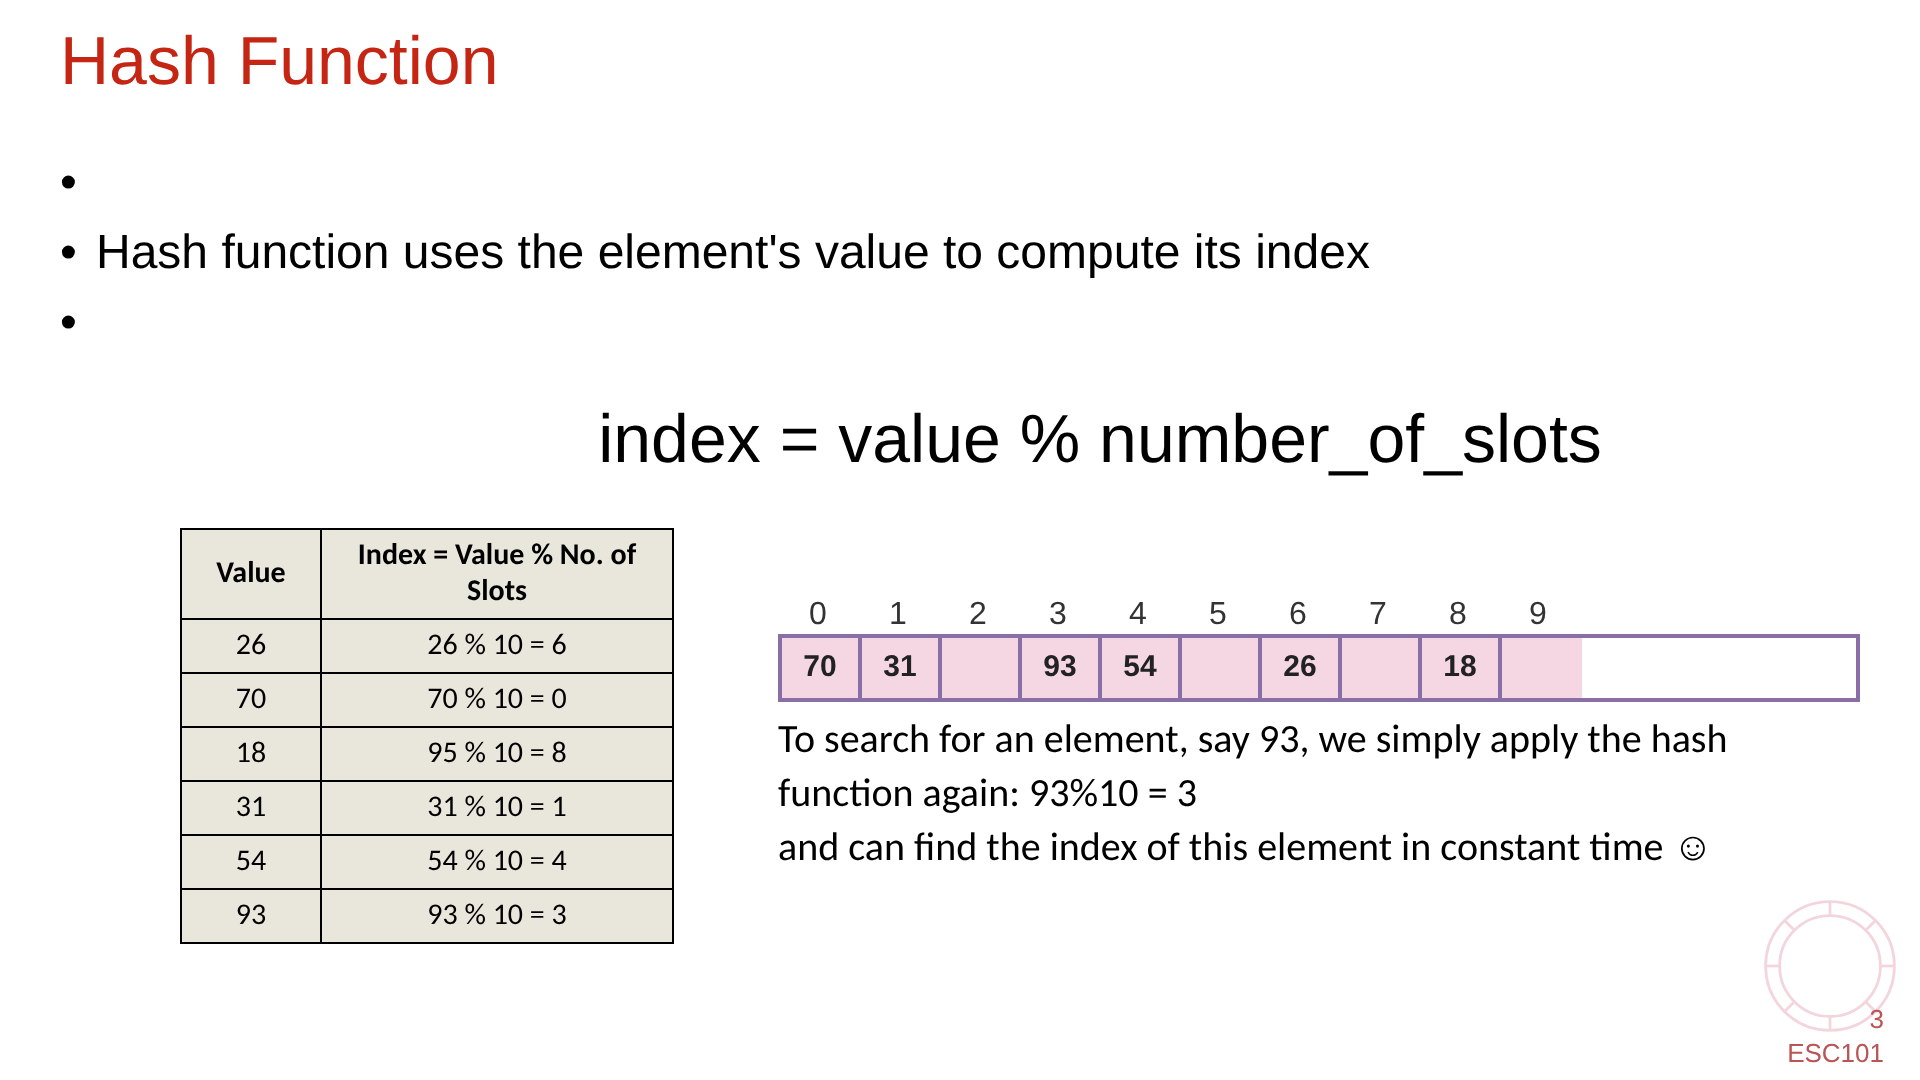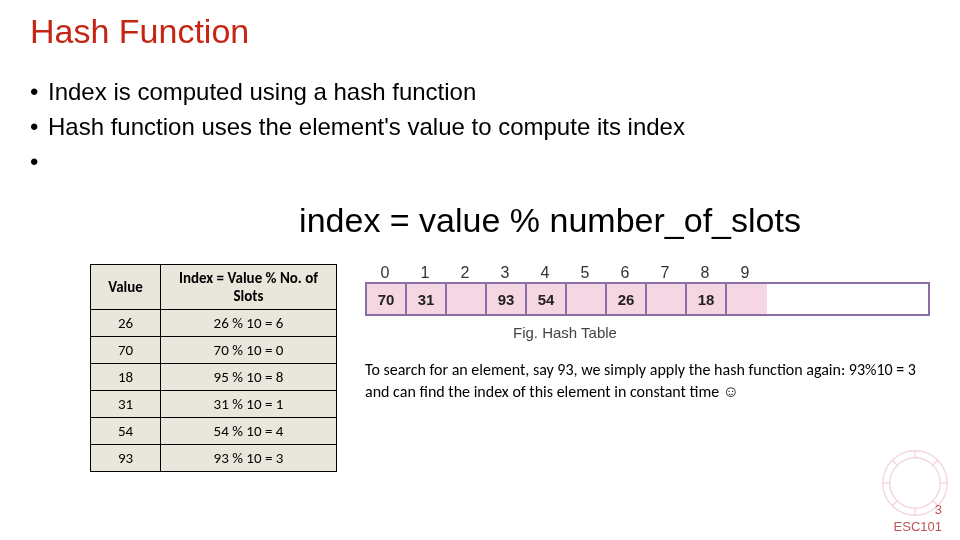--- a/index.html
+++ b/index.html
@@ -3,52 +3,51 @@
 <meta charset="utf-8">
 <style>
   * { box-sizing: border-box; margin: 0; padding: 0; }
   html, body { width: 960px; height: 540px; font-family: Arial, Helvetica, sans-serif; background: #fff; color: #000; }
   .slide { position: relative; width: 960px; height: 540px; padding: 12px 30px 12px 30px; }
   .title { font-size: 34px; font-weight: 400; color: #c52513; margin-bottom: 24px; font-family: Arial, sans-serif; }
   .bullets { font-size: 24px; line-height: 1.45; margin-bottom: 22px; }
   .bullets .row { display: flex; }
   .bullets .dot { width: 18px; flex: 0 0 18px; }
   .formula { font-size: 34px; font-weight: 400; text-align: center; margin: 0 0 24px 170px; width: 700px; }
-  .lower { display: flex; gap: 28px; align-items: flex-start; padding-left: 60px; }
+  .lower { display: flex; gap: 52px; align-items: center; padding-left: 60px; }
   table.hash { border-collapse: collapse; background: #e9e6dc; font-family: Calibri, Arial, sans-serif; }
   table.hash th, table.hash td { border: 1px solid #000; font-size: 15px; text-align: center; }
   table.hash th { font-weight: 700; padding: 4px 14px; }
   table.hash td { padding: 4px 14px; }
   table.hash th.col0, table.hash td.col0 { width: 70px; }
   table.hash th.col1, table.hash td.col1 { width: 176px; }
   .rightcol { flex: 1; padding-top: 0; }
   .diagram { margin-bottom: 6px; }
   .diag-labels { display: flex; font-size: 16px; color: #333; }
   .diag-labels span { width: 40px; text-align: center; }
   .diag-row { display: flex; border: 2px solid #8a6fa6; }
   .diag-row .cell { width: 40px; height: 30px; border-right: 2px solid #8a6fa6; background: #f5d7e4; display: flex; align-items: center; justify-content: center; font-weight: 700; font-size: 15px; color: #222; }
   .diag-row .cell:last-child { border-right: none; }
   .fig-cap { text-align: center; font-size: 15px; color: #444; margin: 8px 0 18px 0; width: 400px; }
-  .explain { font-size: 16px; line-height: 1.35; font-family: Calibri, Arial, sans-serif; }
+  .explain { font-size: 20px; line-height: 1.35; font-family: Calibri, Arial, sans-serif; }
   .pagefoot { position: absolute; right: 18px; bottom: 6px; text-align: right; font-size: 13px; color: #b55; }
   .pagefoot .pn { display: block; margin-bottom: 2px; }
   .logo { position: absolute; right: 10px; bottom: 22px; width: 70px; height: 70px; opacity: 0.22; }
   .logo svg { width: 70px; height: 70px; }
 </style>
 </head>
 <body>
 
 <div class="slide">
 
   <h1 class="title">Hash Function</h1>
 
   <div class="bullets">
     <div class="row">
         <span class="dot">•</span>
-        <span>Index is computed using a hash function</span>
       </div>
     <div class="row">
         <span class="dot">•</span>
         <span>Hash function uses the element's value to compute its index</span>
       </div>
     <div class="row">
         <span class="dot">•</span>
       </div>
   </div>
 
@@ -109,21 +108,20 @@
           <div class="cell">31</div>
           <div class="cell"></div>
           <div class="cell">93</div>
           <div class="cell">54</div>
           <div class="cell"></div>
           <div class="cell">26</div>
           <div class="cell"></div>
           <div class="cell">18</div>
           <div class="cell"></div>
         </div>
-        <div class="fig-cap">Fig. Hash Table</div>
       </div>
 
       <div class="explain">To search for an element, say 93, we simply apply the hash function again: 93%10 = 3<br>and can find the index of this element in constant time ☺</div>
     </div>
   </div>
 
   <div class="logo">
     <svg viewBox="0 0 100 100">
       <circle cx="50" cy="50" r="46" fill="none" stroke="#c46" stroke-width="2"></circle>
       <circle cx="50" cy="50" r="36" fill="none" stroke="#c46" stroke-width="2"></circle>

